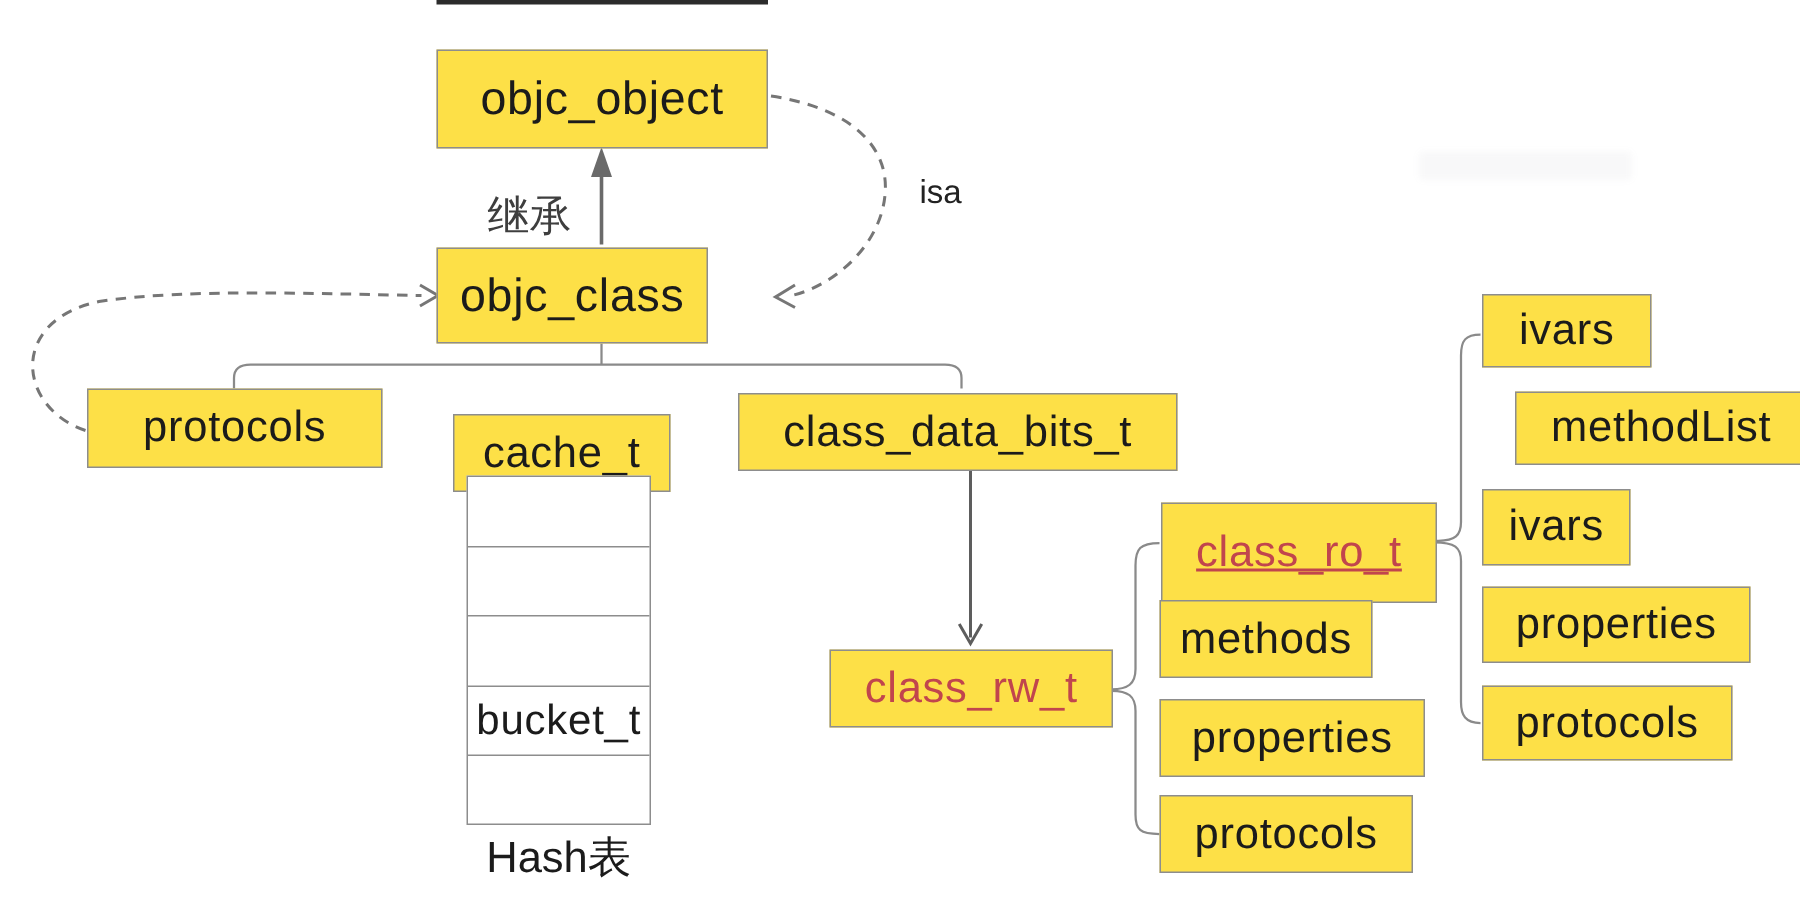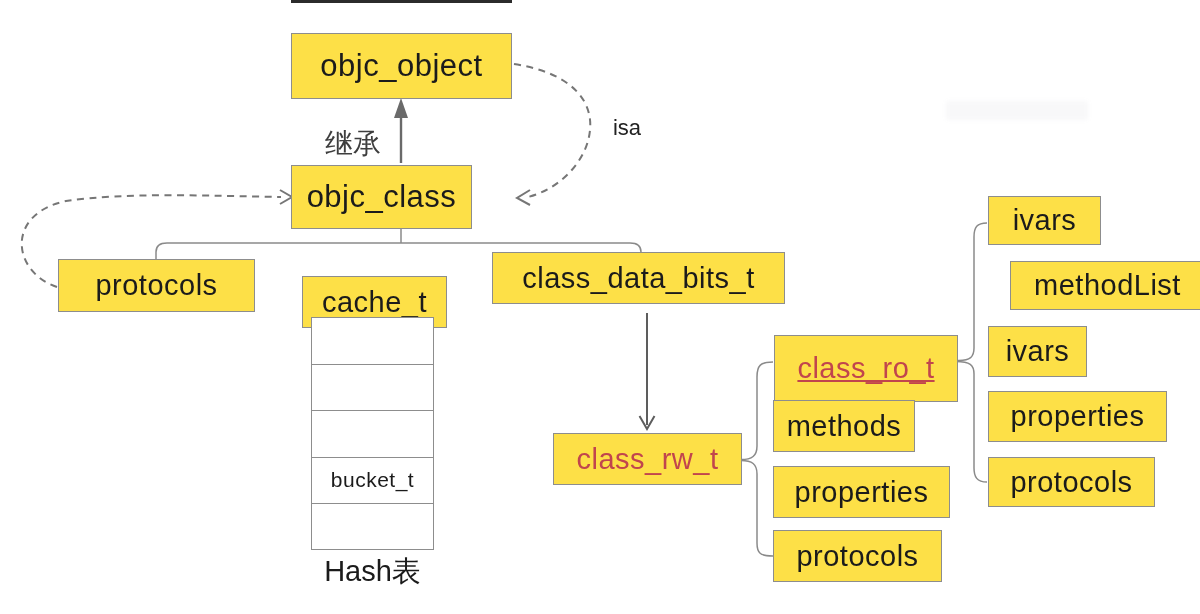--- a/index.html
+++ b/index.html
@@ -28,21 +28,21 @@
   .node.red{color:var(--red);}
   .flabel{
     position:absolute;color:#3e3e3e;display:flex;align-items:center;justify-content:center;
     white-space:nowrap;
   }
   .cache-table{
     position:absolute;box-sizing:border-box;border:1.5px solid var(--box-border);background:#fff;
   }
   .cache-row{
     box-sizing:border-box;height:46.2px;display:flex;align-items:center;justify-content:center;
-    font-size:21px;color:var(--text);letter-spacing:.5px;
+    font-size:28px;color:var(--text);letter-spacing:.5px;
   }
   .cache-row + .cache-row{border-top:1.4px solid var(--box-border);}
   .top-artifact{
     position:absolute;left:291px;top:0;width:221px;height:2.5px;background:#2b2b2b;
   }
   .watermark{
     position:absolute;left:946px;top:101px;width:142px;height:19px;
     background:rgba(120,120,130,0.05);filter:blur(2px);border-radius:3px;
   }
 </style>
@@ -98,21 +98,21 @@
   <div class="node big" style="left:291px;top:165px;width:181px;height:64px;">objc_class</div>
 
   <div class="flabel" style="left:318px;top:127px;width:70px;height:34px;font-size:28px;">继承</div>
 
   <div class="flabel" style="left:600px;top:111px;width:54px;height:34px;font-size:22px;color:#222;">isa</div>
 
   <div class="node" style="left:58px;top:259px;width:197px;height:53px;">protocols</div>
 
   <div class="node" style="left:302px;top:276px;width:145px;height:52px;">cache_t</div>
 
-  <div class="node" style="left:492px;top:252px;width:293px;height:52px;">class_data_bits_t</div>
+  <div class="node" style="left:492px;top:262px;width:293px;height:52px;">class_data_bits_t</div>
 
   <div class="cache-table" style="left:311px;top:317px;width:123px;">
     <div class="cache-row"></div>
     <div class="cache-row"></div>
     <div class="cache-row"></div>
     <div class="cache-row">bucket_t</div>
     <div class="cache-row"></div>
   </div>
 
   <div class="flabel" style="left:310px;top:554px;width:125px;height:36px;font-size:29px;color:#1b1b1b;">Hash表</div>

